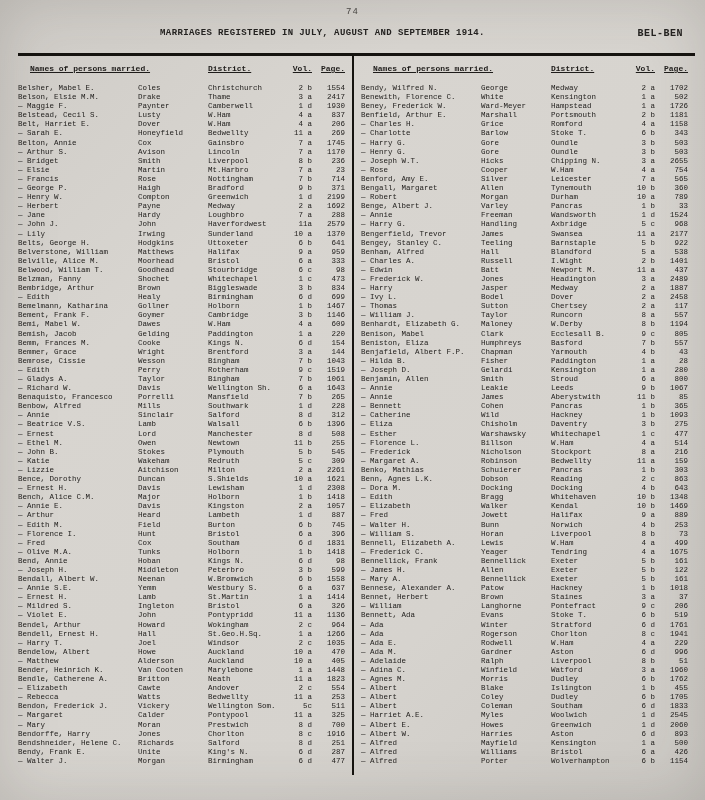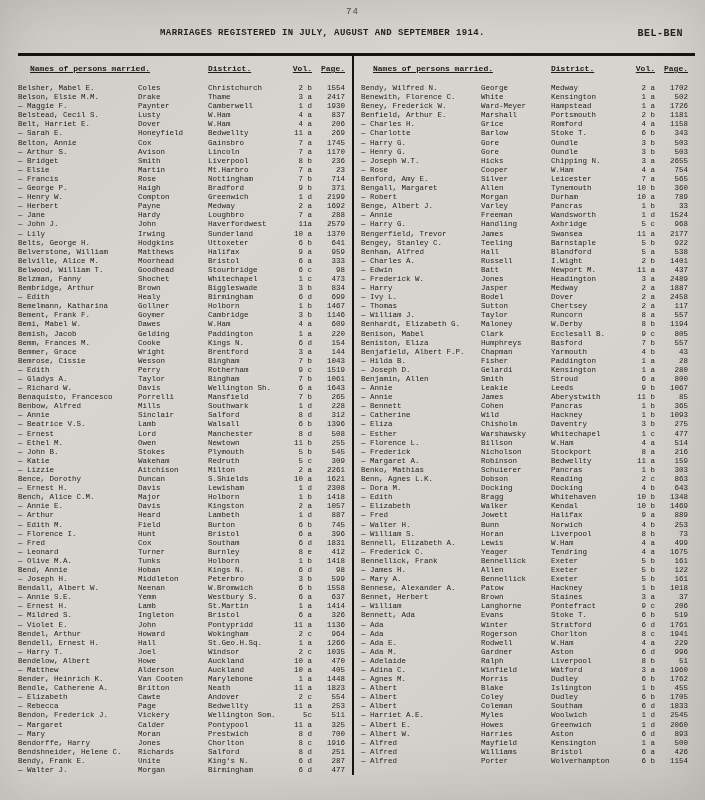--- a/index.html
+++ b/index.html
@@ -436,27 +436,20 @@
             <span class="c-page">396</span>
           </div>
           <div class="row">
             <span class="c-name">— Fred</span>
             <span class="c-spouse">Cox</span>
             <span class="c-district">Southam</span>
             <span class="c-vol">6 d</span>
             <span class="c-page">1831</span>
           </div>
           <div class="row">
-            <span class="c-name">— Leonard</span>
-            <span class="c-spouse">Turner</span>
-            <span class="c-district">Burnley</span>
-            <span class="c-vol">8 e</span>
-            <span class="c-page">412</span>
-          </div>
-          <div class="row">
             <span class="c-name">— Olive M.A.</span>
             <span class="c-spouse">Tunks</span>
             <span class="c-district">Holborn</span>
             <span class="c-vol">1 b</span>
             <span class="c-page">1418</span>
           </div>
           <div class="row">
             <span class="c-name">Bend, Annie</span>
             <span class="c-spouse">Hoban</span>
             <span class="c-district">Kings N.</span>
@@ -556,21 +549,21 @@
           </div>
           <div class="row">
             <span class="c-name">— Elizabeth</span>
             <span class="c-spouse">Cawte</span>
             <span class="c-district">Andover</span>
             <span class="c-vol">2 c</span>
             <span class="c-page">554</span>
           </div>
           <div class="row">
             <span class="c-name">— Rebecca</span>
-            <span class="c-spouse">Page</span>
+            <span class="c-spouse">Watts</span>
             <span class="c-district">Bedwellty</span>
             <span class="c-vol">11 a</span>
             <span class="c-page">253</span>
           </div>
           <div class="row">
             <span class="c-name">Bendon, Frederick J.</span>
             <span class="c-spouse">Vickery</span>
             <span class="c-district">Wellington Som.</span>
             <span class="c-vol">5c</span>
             <span class="c-page">511</span>

